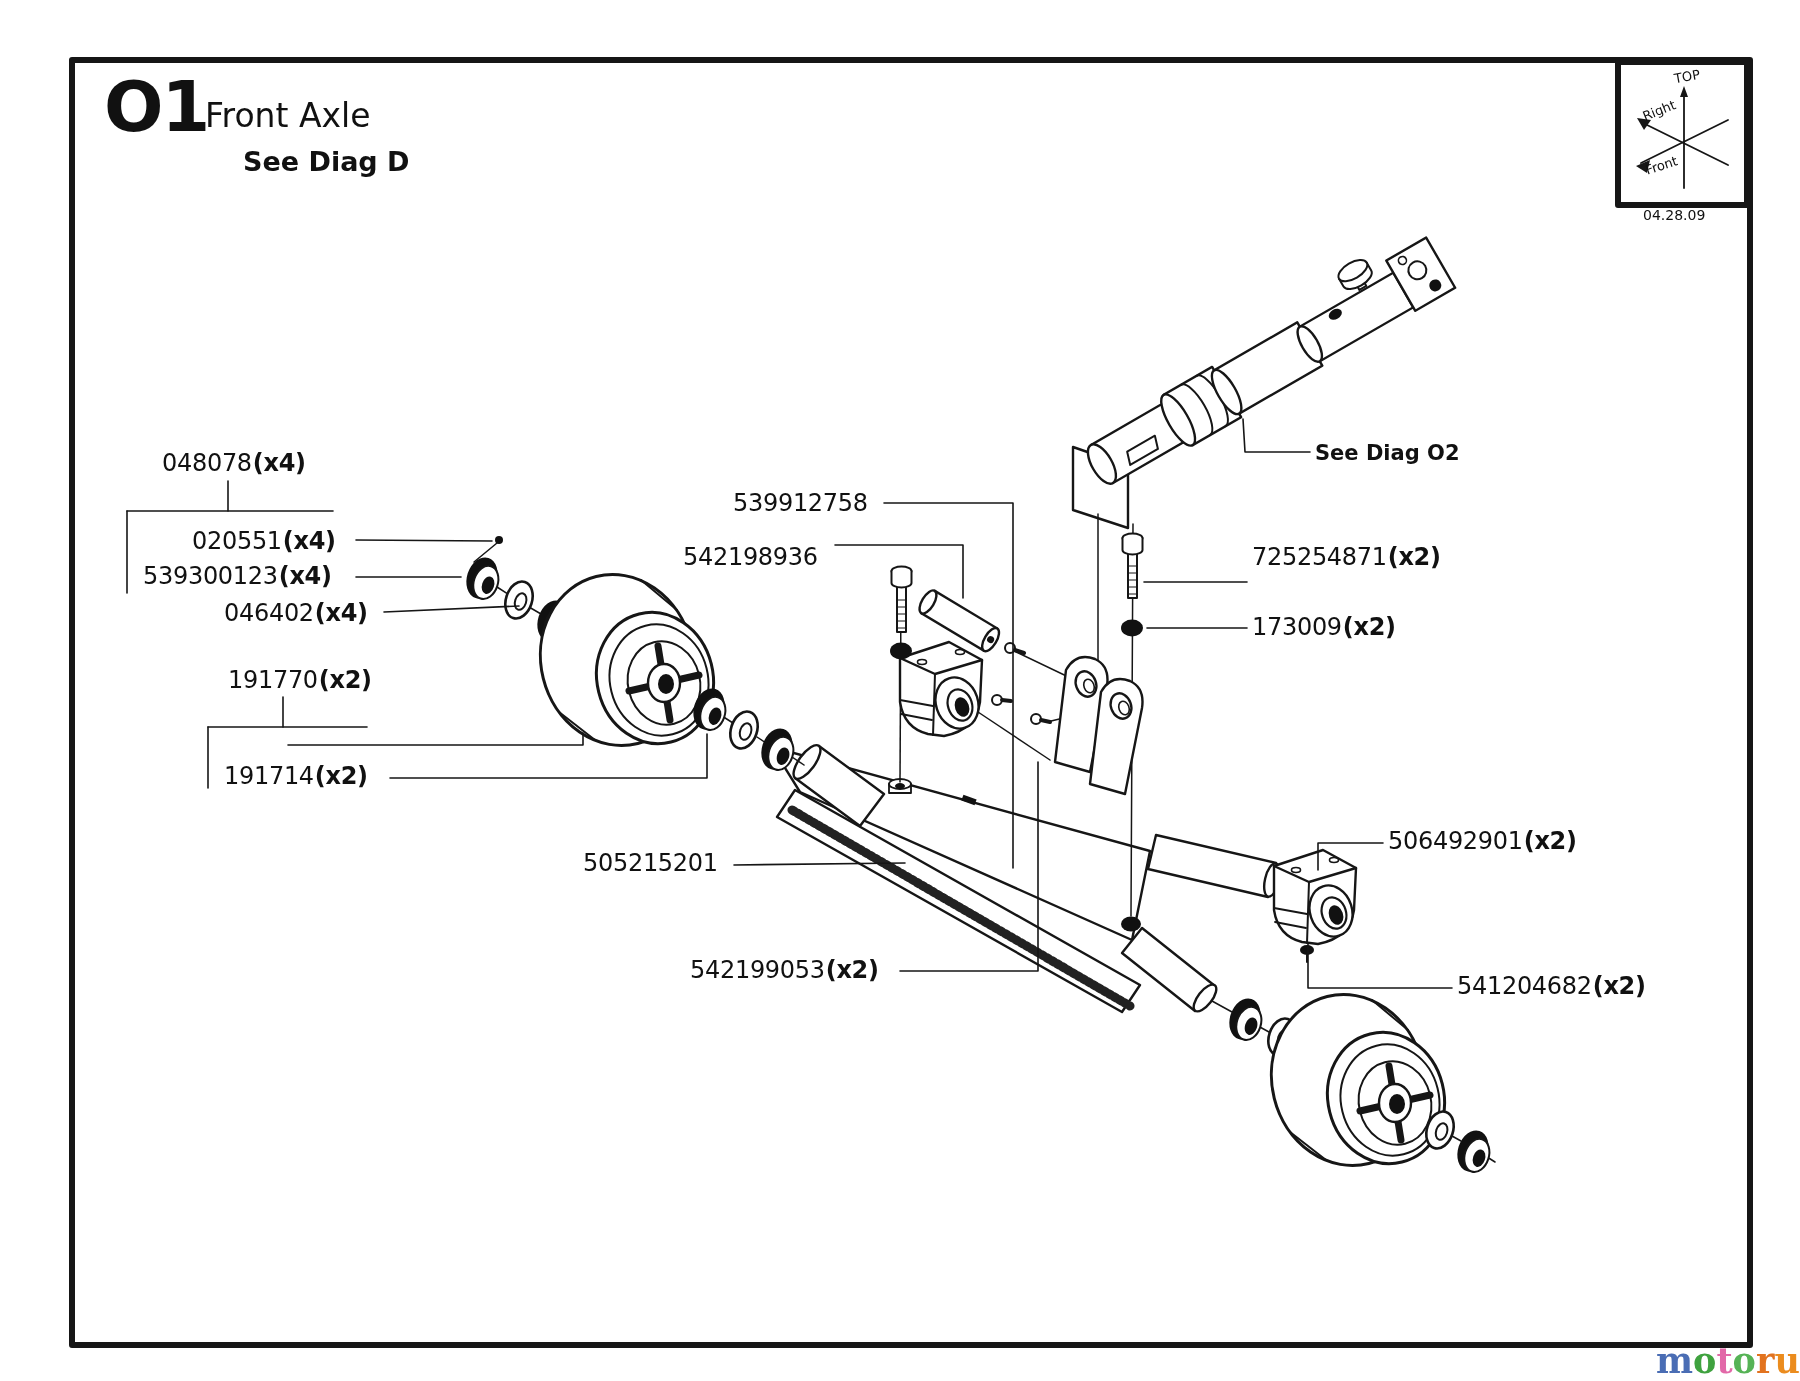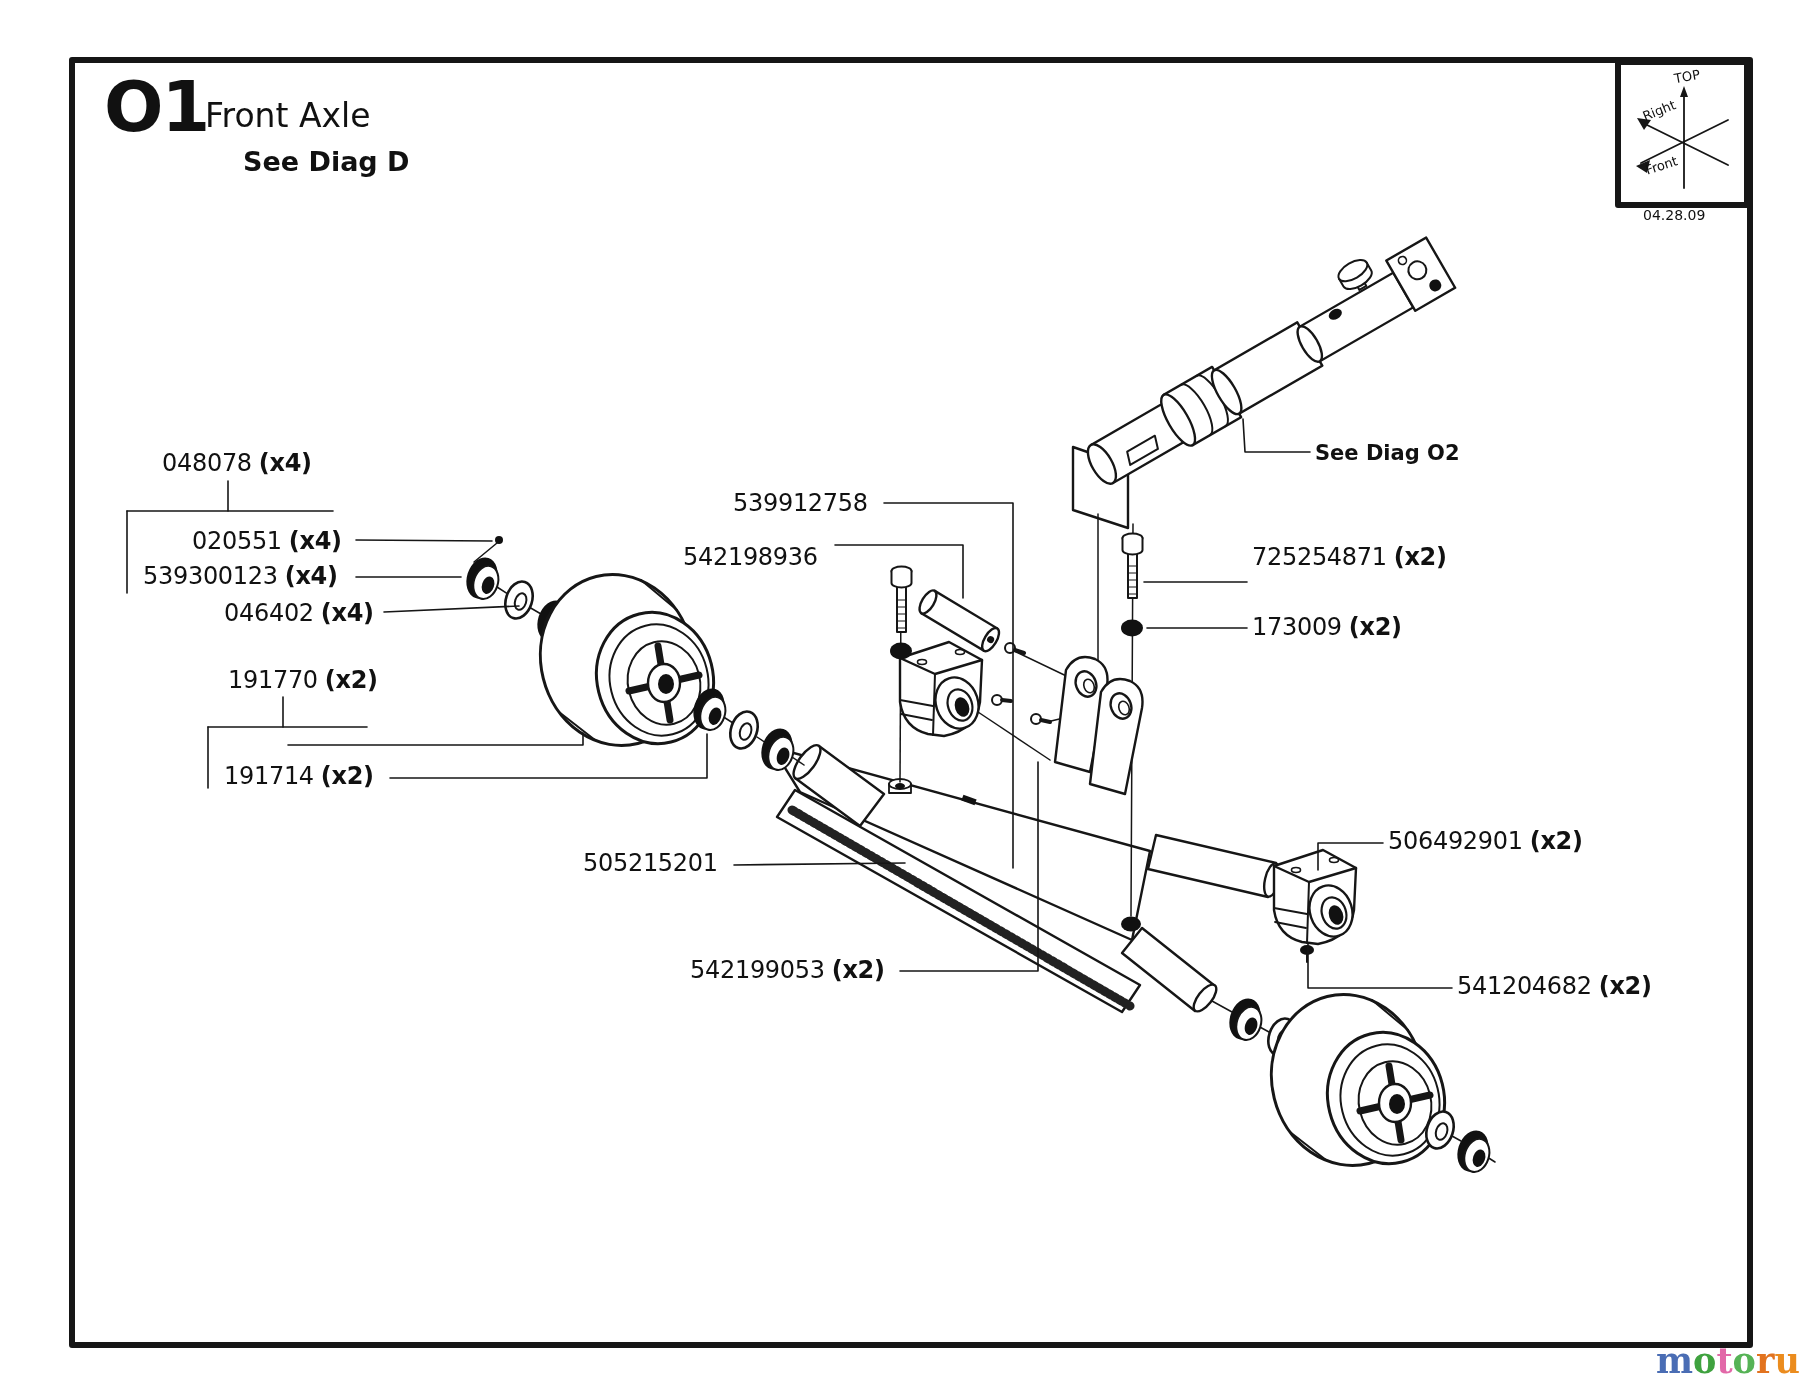--- a/index.html
+++ b/index.html
@@ -1,21 +1,21 @@
 <!DOCTYPE html>
 <html><head>
 <meta charset="utf-8">
 <style>
   html,body{margin:0;padding:0;background:#fff;}
   body{width:1800px;height:1381px;position:relative;overflow:hidden;
        font-family:"DejaVu Sans","Liberation Sans",sans-serif;color:#111;}
   #stage{position:absolute;left:0;top:0;width:1800px;height:1381px;}
   svg{position:absolute;left:0;top:0;}
   .lbl{position:absolute;white-space:nowrap;font-size:24px;letter-spacing:-0.3px;}
-  .lbl .qty{font-weight:bold;margin-left:7px;}
+  .lbl .qty{font-weight:bold;margin-left:1px;}
   #diag-id{position:absolute;left:104px;top:66px;font-size:70px;font-weight:bold;letter-spacing:-2px;}
   #diag-title{position:absolute;left:205px;top:96px;font-size:33px;font-weight:normal;}
   #diag-sub{position:absolute;left:243px;top:146px;font-size:27px;font-weight:bold;}
   #xref{position:absolute;left:1315px;top:441px;font-size:21px;font-weight:bold;}
   #date{position:absolute;left:1643px;top:207px;font-size:14px;}
   .cmp{position:absolute;font-size:13px;}
   #cmp-top{left:1674px;top:69px;transform:rotate(-10deg);}
   #cmp-right{left:1642px;top:103px;transform:rotate(-22deg);}
   #cmp-front{left:1645px;top:158px;transform:rotate(-18deg);}
   #logo{position:absolute;left:1656px;top:1340px;font-family:"DejaVu Serif","Liberation Serif",serif;

